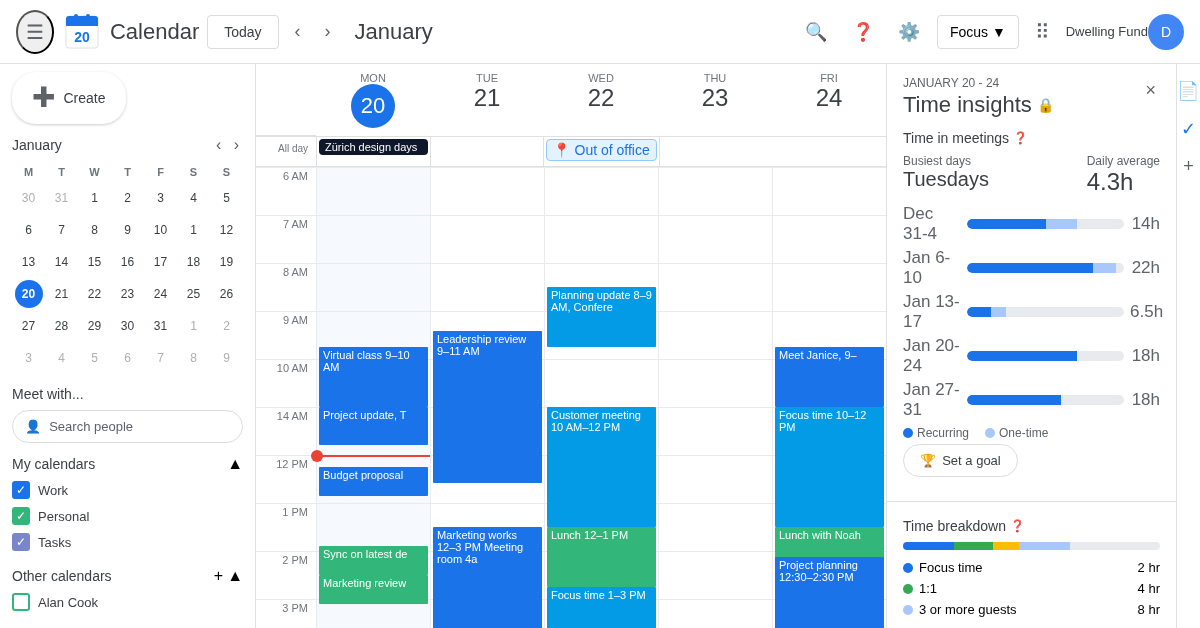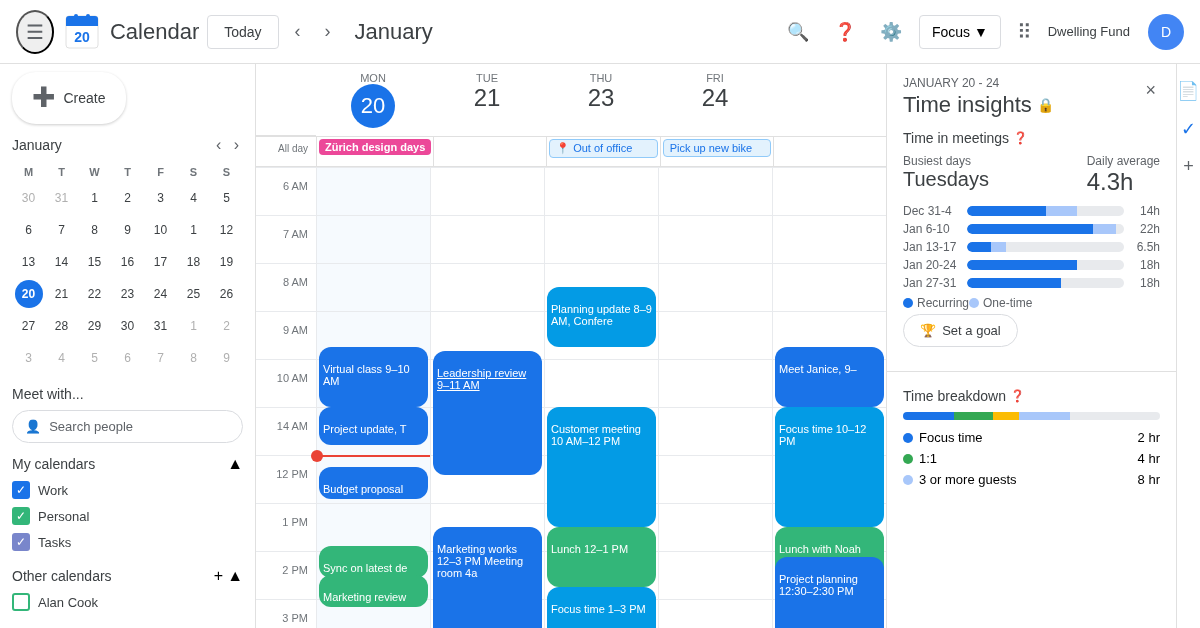--- a/index.html
+++ b/index.html
@@ -11,21 +11,21 @@
     .nav-logo { display: flex; align-items: center; gap: 4px; text-decoration: none; }
     .logo-icon { width: 40px; height: 40px; }
     .nav-title { font-size: 22px; color: #3c4043; font-weight: 400; margin-left: 4px; }
     .today-btn { border: 1px solid #dadce0; border-radius: 4px; padding: 8px 16px; font-size: 14px; cursor: pointer; background: #fff; color: #3c4043; }
     .nav-arrow { background: none; border: none; font-size: 18px; cursor: pointer; color: #5f6368; padding: 8px; border-radius: 50%; }
     .nav-month { font-size: 22px; color: #3c4043; font-weight: 400; margin: 0 8px; }
     .nav-spacer { flex: 1; }
     .nav-icon-btn { background: none; border: none; cursor: pointer; padding: 8px; border-radius: 50%; color: #5f6368; font-size: 18px; }
     .view-selector { border: 1px solid #dadce0; border-radius: 4px; padding: 8px 12px; font-size: 14px; cursor: pointer; background: #fff; display: flex; align-items: center; gap: 4px; }
     .apps-btn { font-size: 20px; padding: 8px; cursor: pointer; color: #5f6368; }
-    .user-area { display: flex; align-items: center; gap: 18px; cursor: pointer; }
+    .user-area { display: flex; align-items: center; gap: 0; cursor: pointer; }
     .user-text { font-size: 13px; font-weight: 500; color: #3c4043; text-align: right; }
     .user-avatar { width: 36px; height: 36px; border-radius: 50%; background: #4285f4; color: #fff; display: flex; align-items: center; justify-content: center; font-size: 14px; overflow: hidden; }
 
     
     .main-area { display: flex; flex: 1; overflow: hidden; }
 
     
     .sidebar { width: 256px; flex-shrink: 0; padding: 8px 12px; overflow-y: auto; border-right: 1px solid #e0e0e0; }
     .create-btn { display: flex; align-items: center; gap: 8px; background: #fff; border: none; box-shadow: 0 1px 3px rgba(0,0,0,0.2); border-radius: 24px; padding: 12px 20px; cursor: pointer; font-size: 14px; color: #3c4043; margin-bottom: 8px; }
     .create-plus { font-size: 28px; color: #5f6368; line-height: 1; }
@@ -65,59 +65,59 @@
     .cal-header-cell { text-align: center; padding: 8px 4px; }
     .cal-header-dow { font-size: 11px; color: #70757a; text-transform: uppercase; }
     .cal-header-day { font-size: 24px; color: #3c4043; line-height: 1.2; }
     .cal-header-day.today-circle { background: #1a73e8; color: #fff; width: 44px; height: 44px; border-radius: 50%; display: flex; align-items: center; justify-content: center; margin: 0 auto; font-size: 22px; }
 
     
     .all-day-row { display: grid; grid-template-columns: 60px repeat(5, 1fr); border-bottom: 1px solid #e0e0e0; flex-shrink: 0; min-height: 30px; }
     .all-day-label { font-size: 10px; color: #70757a; text-align: right; padding-right: 8px; padding-top: 6px; }
     .all-day-cell { border-left: 1px solid #e0e0e0; padding: 2px; }
     .all-day-event { border-radius: 4px; padding: 2px 6px; font-size: 12px; color: #fff; white-space: nowrap; overflow: hidden; text-overflow: ellipsis; }
-    .all-day-event.green { background: #ec4899; font-weight: bold; }
+    .all-day-event.green { background: #0f172a; }
     .all-day-event.blue-outline { background: #e3f2fd; color: #1a73e8; border: 1px solid #90caf9; }
 
     
     .time-grid { flex: 1; overflow-y: auto; display: grid; grid-template-columns: 60px repeat(5, 1fr); position: relative; }
     .time-col { display: flex; flex-direction: column; }
-    .time-slot { height: 48px; display: flex; align-items: flex-start; justify-content: flex-end; padding-right: 8px; padding-top: 12px; font-size: 11px; color: #70757a; border-top: 1px solid #e8eaed; flex-shrink: 0; }
+    .time-slot { height: 48px; display: flex; align-items: flex-start; justify-content: flex-end; padding-right: 8px; padding-top: 2px; font-size: 11px; color: #70757a; border-top: 1px solid #e8eaed; flex-shrink: 0; }
     .day-col { border-left: 1px solid #e8eaed; position: relative; }
     .day-col.today-col { background: rgba(26, 115, 232, 0.04); }
     .time-slot-cell { height: 48px; border-top: 1px solid #e8eaed; flex-shrink: 0; }
 
     
-    .event { position: absolute; left: 2px; right: 2px; border-radius: 12px; padding: 16px 4px; font-size: 11px; color: #fff; overflow: hidden; cursor: pointer; }
+    .event { position: absolute; left: 2px; right: 2px; border-radius: 1px; padding: 2px 4px; font-size: 11px; color: #fff; overflow: hidden; cursor: pointer; }
     .event.blue { background: #1a73e8; }
     .event.green { background: #33b679; }
     .event.teal { background: #039be5; }
 
     
     .insights-panel { width: 290px; flex-shrink: 0; border-left: 1px solid #e0e0e0; overflow-y: auto; padding: 0; }
     .insights-header { display: flex; align-items: flex-start; justify-content: space-between; padding: 12px 16px 0 16px; }
     .insights-date-range { font-size: 12px; color: #5f6368; margin-bottom: 2px; }
     .insights-title { font-size: 22px; color: #3c4043; font-weight: 400; display: flex; align-items: center; gap: 6px; }
     .insights-close { background: none; border: none; cursor: pointer; color: #5f6368; font-size: 18px; padding: 4px; }
 
     .insights-section { padding: 12px 16px; }
     .insights-section-title { font-size: 14px; color: #3c4043; font-weight: 500; display: flex; align-items: center; gap: 4px; margin-bottom: 8px; }
     .insights-row { display: flex; justify-content: space-between; margin-bottom: 4px; }
     .insights-label { font-size: 12px; color: #5f6368; }
     .busiest-val { font-size: 20px; color: #3c4043; font-weight: 400; }
     .daily-avg-val { font-size: 24px; color: #3c4043; font-weight: 400; }
 
-    .bar-row { display: flex; align-items: center; gap: 6px; margin: 4px 0; font-size: 12px; color: #5f6368; }
+    .bar-row { display: flex; align-items: center; gap: 6px; margin: 4px 0; font-size: 17px; color: #5f6368; }
     .bar-label { width: 58px; flex-shrink: 0; }
     .bar-track { flex: 1; height: 10px; background: #e8eaed; border-radius: 5px; overflow: hidden; display: flex; }
     .bar-fill-dark { height: 100%; background: #1a73e8; border-radius: 5px 0 0 5px; }
     .bar-fill-light { height: 100%; background: #a8c7fa; }
     .bar-val { width: 30px; text-align: right; flex-shrink: 0; }
 
-    .legend-row { display: flex; margin-top: 6px; }
+    .legend-row { display: flex; gap: 16px; margin-top: 6px; }
     .legend-item { display: flex; align-items: center; gap: 4px; font-size: 12px; color: #5f6368; }
     .legend-dot { width: 10px; height: 10px; border-radius: 50%; }
     .legend-dot.dark { background: #1a73e8; }
     .legend-dot.light { background: #a8c7fa; }
 
     .goal-btn { display: flex; align-items: center; gap: 6px; border: 1px solid #dadce0; border-radius: 24px; padding: 8px 16px; cursor: pointer; font-size: 13px; color: #3c4043; background: #fff; margin: 4px 0 8px 0; }
 
     .divider { height: 1px; background: #e0e0e0; margin: 4px 0; }
 
     .breakdown-bar { height: 8px; border-radius: 4px; display: flex; overflow: hidden; margin-bottom: 10px; }
@@ -307,40 +307,41 @@
         <div style="border-bottom:1px solid #e0e0e0;"></div>
       <div class="cal-header-cell">
             <div class="cal-header-dow">MON</div>
             <div class="cal-header-day today-circle">20</div>
           </div>
           <div class="cal-header-cell">
             <div class="cal-header-dow">TUE</div>
             <div class="cal-header-day">21</div>
           </div>
           <div class="cal-header-cell">
+            <div class="cal-header-dow">WED</div>
+            <div class="cal-header-day">22</div>
+          </div>
+          <div class="cal-header-cell">
             <div class="cal-header-dow">THU</div>
             <div class="cal-header-day">23</div>
           </div>
           <div class="cal-header-cell">
             <div class="cal-header-dow">FRI</div>
             <div class="cal-header-day">24</div>
           </div>
         </div>
 
       <div class="all-day-row">
         <div class="all-day-label">All day</div>
         <div class="all-day-cell">
           <div class="all-day-event green" style="font-size:11px;">Zürich design days</div>
         </div>
         <div class="all-day-cell"></div>
         <div class="all-day-cell">
-          <div class="all-day-event blue-outline" style="font-size:11px;">📍 Out of office</div>
-        </div>
-        <div class="all-day-cell">
-          <div class="all-day-event blue-outline" style="font-size:11px;">Pick up new bike</div>
+          <div class="all-day-event blue-outline" style="font-size:14px;">📍 Out of office</div>
         </div>
         <div class="all-day-cell"></div>
       </div>
 
       <div class="time-grid" id="time-grid">
 
         <div class="time-col" id="time-labels">
             <div class="time-slot">6 AM</div>
             <div class="time-slot">7 AM</div>
             <div class="time-slot">8 AM</div>
@@ -377,21 +378,21 @@
             <div class="time-slot-cell"></div>
             <div class="time-slot-cell"></div>
             <div class="time-slot-cell"></div>
             <div class="time-slot-cell"></div>
             <div class="time-slot-cell"></div>
             <div class="time-slot-cell"></div>
             <div class="time-slot-cell"></div>
             <div class="time-slot-cell"></div>
             <div class="time-slot-cell"></div>
             <div class="time-slot-cell"></div>
-            <div class="event blue" style="top: 184px; height: 124px; text-decoration: underline;"><span style="font-size:11px;font-weight:500;">Leadership review 9–11 AM</span></div>
+            <div class="event blue" style="top: 164px; height: 152px;"><span style="font-size:11px;font-weight:500;">Leadership review 9–11 AM</span></div>
             <div class="event blue" style="top: 360px; height: 180px;"><span style="font-size:11px;font-weight:500;">Marketing works 12–3 PM Meeting room 4a</span></div>
           </div>
         <div class="day-col" id="day-col-2" style="position: relative; height: 480px;">
             <div class="time-slot-cell"></div>
             <div class="time-slot-cell"></div>
             <div class="time-slot-cell"></div>
             <div class="time-slot-cell"></div>
             <div class="time-slot-cell"></div>
             <div class="time-slot-cell"></div>
             <div class="time-slot-cell"></div>

